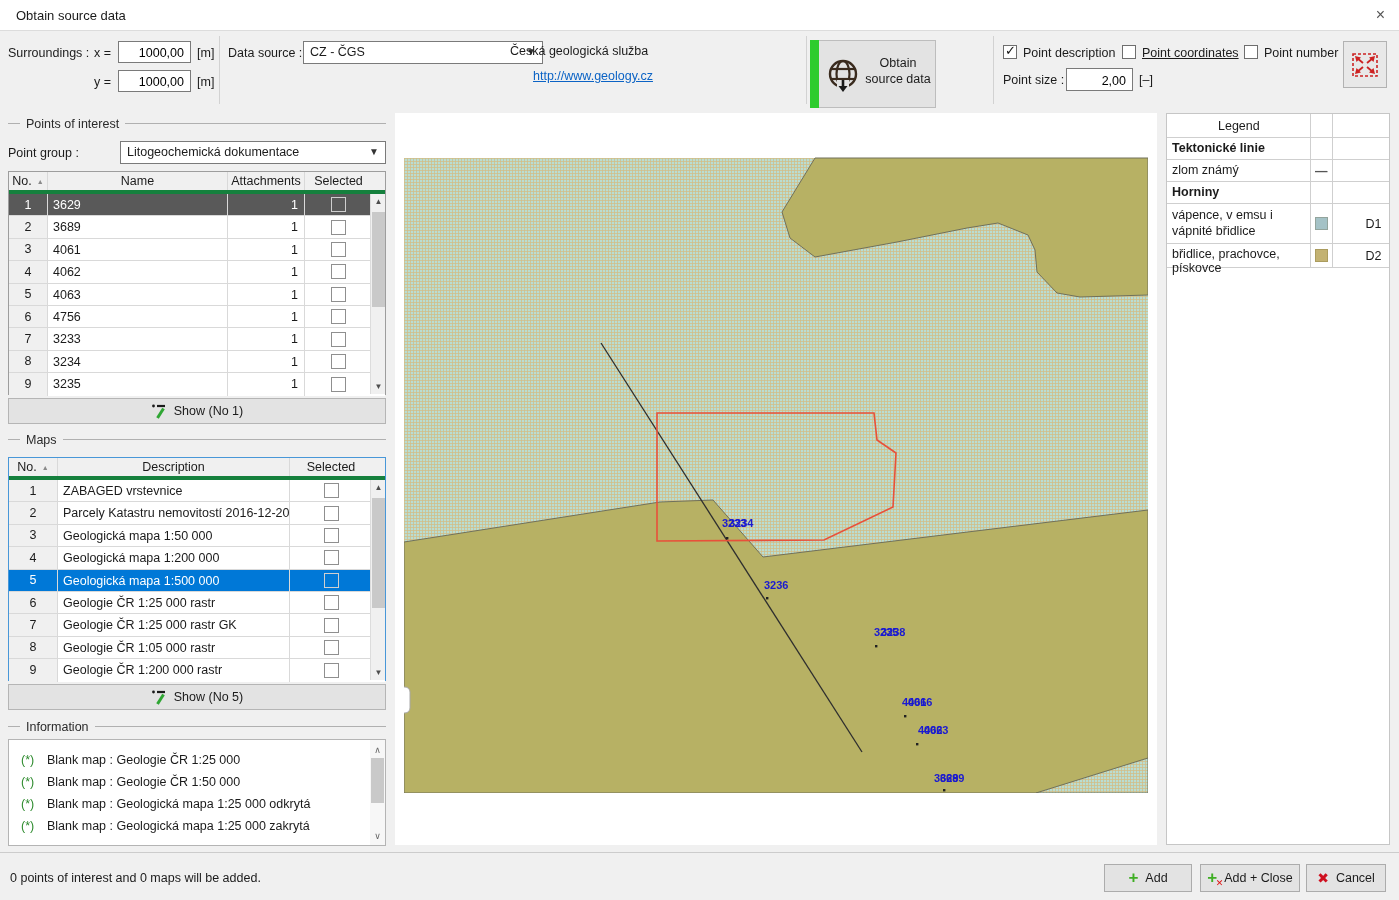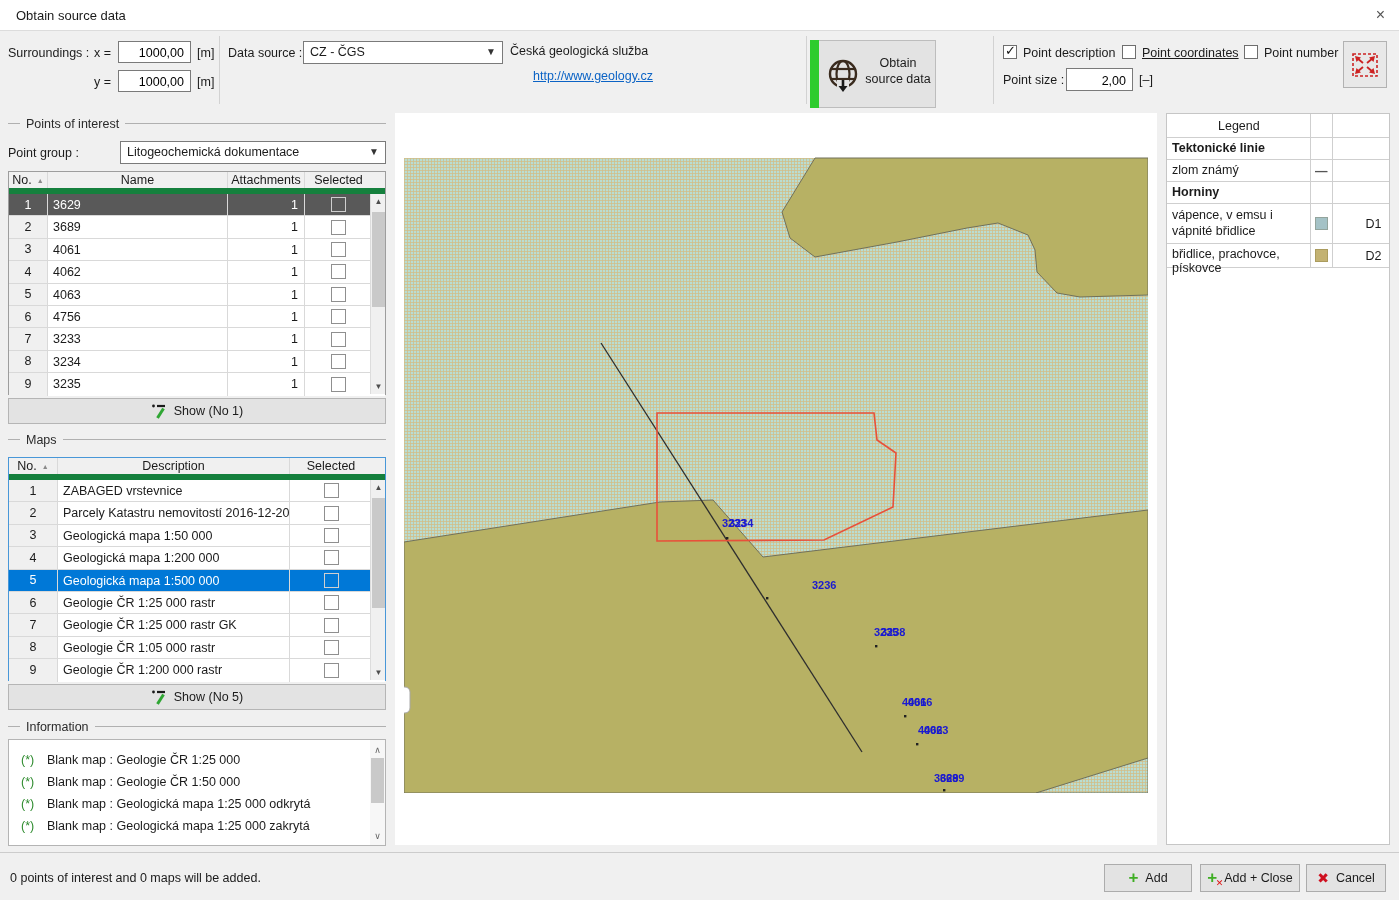--- a/index.html
+++ b/index.html
@@ -32,21 +32,21 @@
   .fit-btn { position:absolute; left:1343px; top:10px; width:44px; height:47px; background:#e8e8e8;
     border:1px solid #b2b2b2; cursor:pointer; }
 
   
   .section-hdr { position:absolute; left:8px; width:378px; height:15px; display:flex; align-items:center; color:#2a2a2a; }
   .section-hdr::before { content:""; width:12px; border-top:1px solid #b0b0b0; margin-right:6px; }
   .section-hdr::after { content:""; flex:1; border-top:1px solid #b0b0b0; margin-left:6px; }
 
   .table { position:absolute; left:8px; width:378px; background:#fff; border:1px solid #9d9d9d; }
   .table.focus { border:1px solid #4897d8; }
-  .t-hdr { display:flex; height:22px; background:#f0f0f0; border-bottom:6px solid #15803d; }
+  .t-hdr { display:flex; height:22px; background:#f0f0f0; border-bottom:4px solid #15803d; }
   .t-hdr .cell { display:flex; align-items:center; justify-content:center; font-size:12.5px; }
   .t-row { display:flex; height:22.4px; border-bottom:1px solid #d9d9d9; background:#fff; }
   .cell { border-right:1px solid #d9d9d9; overflow:hidden; white-space:nowrap; }
   .c-no   { width:39px; display:flex; align-items:center; justify-content:center; background:#f0f0f0; }
   .c-name { width:180px; padding:4px 0 0 5px; }
   .c-att  { width:77px; text-align:right; padding:4px 6px 0 0; }
   .c-sel  { width:67px; display:flex; align-items:center; justify-content:center; }
   .m-no   { width:49px; display:flex; align-items:center; justify-content:center; background:#f0f0f0; }
   .m-desc { width:232px; padding:4px 0 0 5px; }
   .m-sel  { width:82px; display:flex; align-items:center; justify-content:center; }
@@ -116,21 +116,21 @@
   <span class="lbl" style="left:94px;top:15px;">x =</span>
   <input class="tb-input" style="left: 118px; top: 10px; width: 73px; height: 22px;" value="1000,00">
   <span class="lbl" style="left:197px;top:15px;">[m]</span>
   <span class="lbl" style="left:94px;top:44px;">y =</span>
   <input class="tb-input" style="left: 118px; top: 39px; width: 73px; height: 22px;" value="1000,00">
   <span class="lbl" style="left:197px;top:44px;">[m]</span>
 
   <div class="divider" style="left:219px;top:5px;height:68px;"></div>
 
   <span class="lbl" style="left:228px;top:15px;">Data source :</span>
-  <div class="combo" style="left:303px;top:10px;width:200px;height:23px;">
+  <div class="combo" style="left:303px;top:10px;width:240px;height:23px;">
     <span>CZ - ČGS</span>
     <span class="arr">▼</span>
   </div>
   <span class="lbl" style="left:510px;top:13px;">Česká geologická služba</span>
   <span class="lbl link" style="left:510px;top:38px;">http://www.geology.cz</span>
 
   <div class="divider" style="left:806px;top:5px;height:68px;"></div>
 
   <div class="obtain-btn">
     <div class="obtain-stripe"></div>
@@ -439,21 +439,21 @@
         <rect x="322" y="424" width="2.4" height="2.4"></rect>
         <rect x="362" y="484" width="2.4" height="2.4"></rect>
         <rect x="471" y="532" width="2.4" height="2.4"></rect>
         <rect x="500" y="602" width="2.4" height="2.4"></rect>
         <rect x="512" y="630" width="2.4" height="2.4"></rect>
         <rect x="539" y="676" width="2.4" height="2.4"></rect>
       </g>
     </svg>
     <span class="map-label" style="left:318px;top:404px;">3233</span>
     <span class="map-label" style="left:325px;top:404px;">3234</span>
-    <span class="map-label" style="left:360px;top:466px;margin-left:48px;">3236</span>
+    <span class="map-label" style="left:360px;top:466px;">3236</span>
     <span class="map-label" style="left:470px;top:513px;">3235</span>
     <span class="map-label" style="left:477px;top:513px;">3238</span>
     <span class="map-label" style="left:498px;top:583px;">4061</span>
     <span class="map-label" style="left:504px;top:583px;">4066</span>
     <span class="map-label" style="left:514px;top:611px;">4062</span>
     <span class="map-label" style="left:520px;top:611px;">4063</span>
     <span class="map-label" style="left:530px;top:659px;">3629</span>
     <span class="map-label" style="left:536px;top:659px;">3689</span>
   </div>
 </div>

